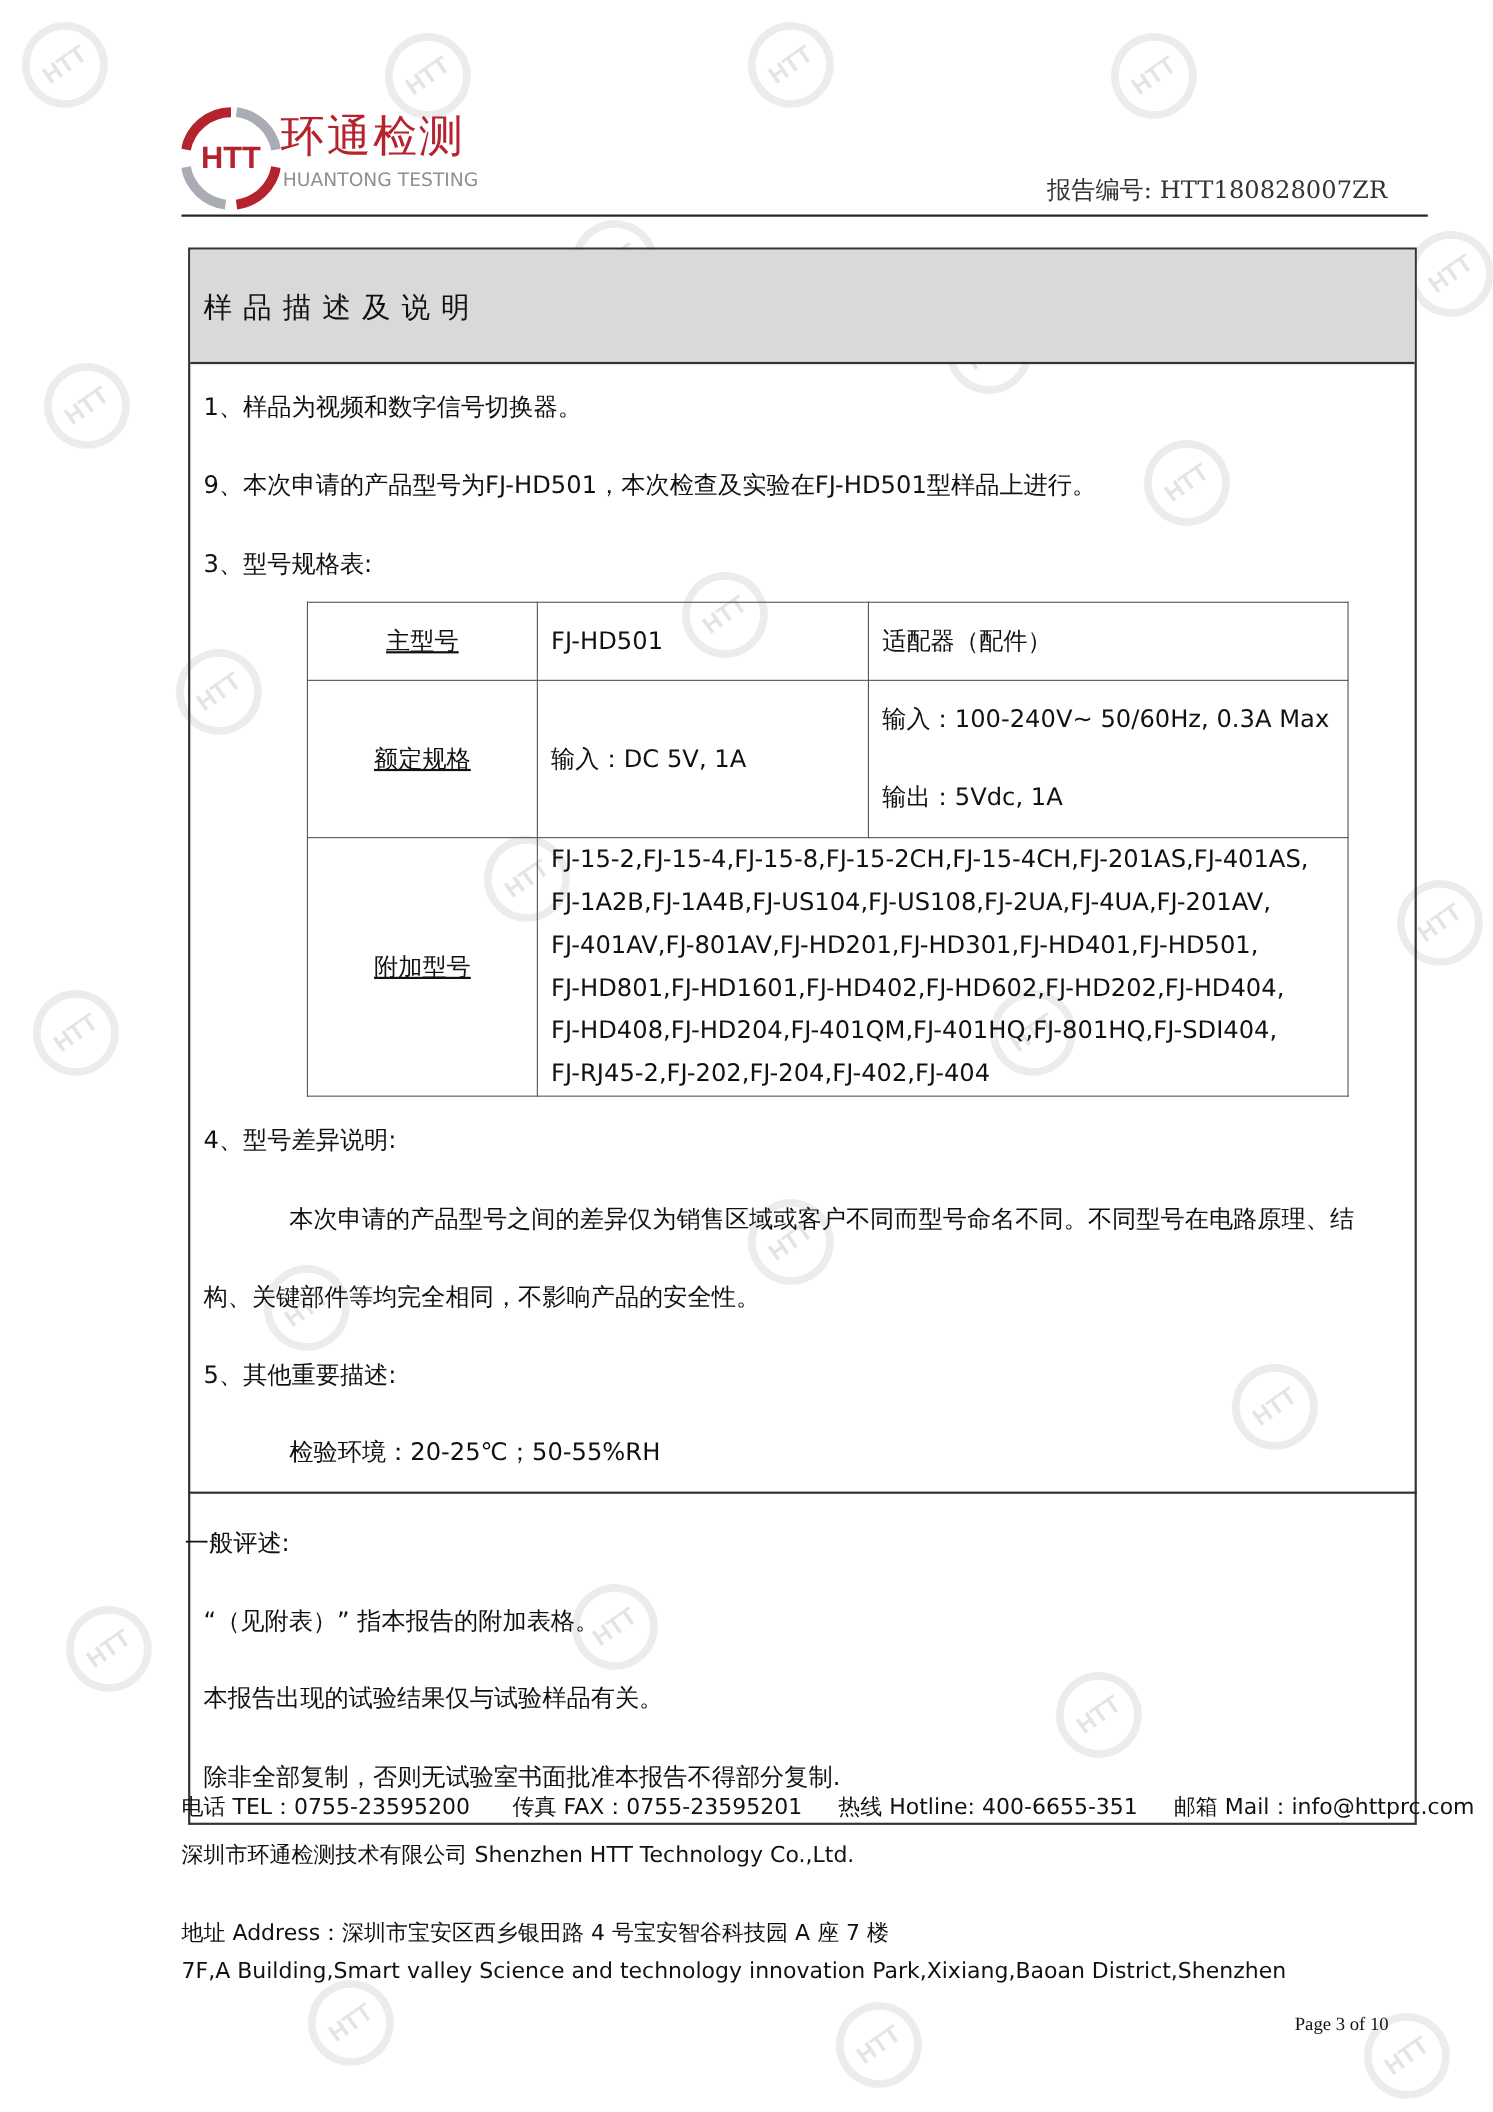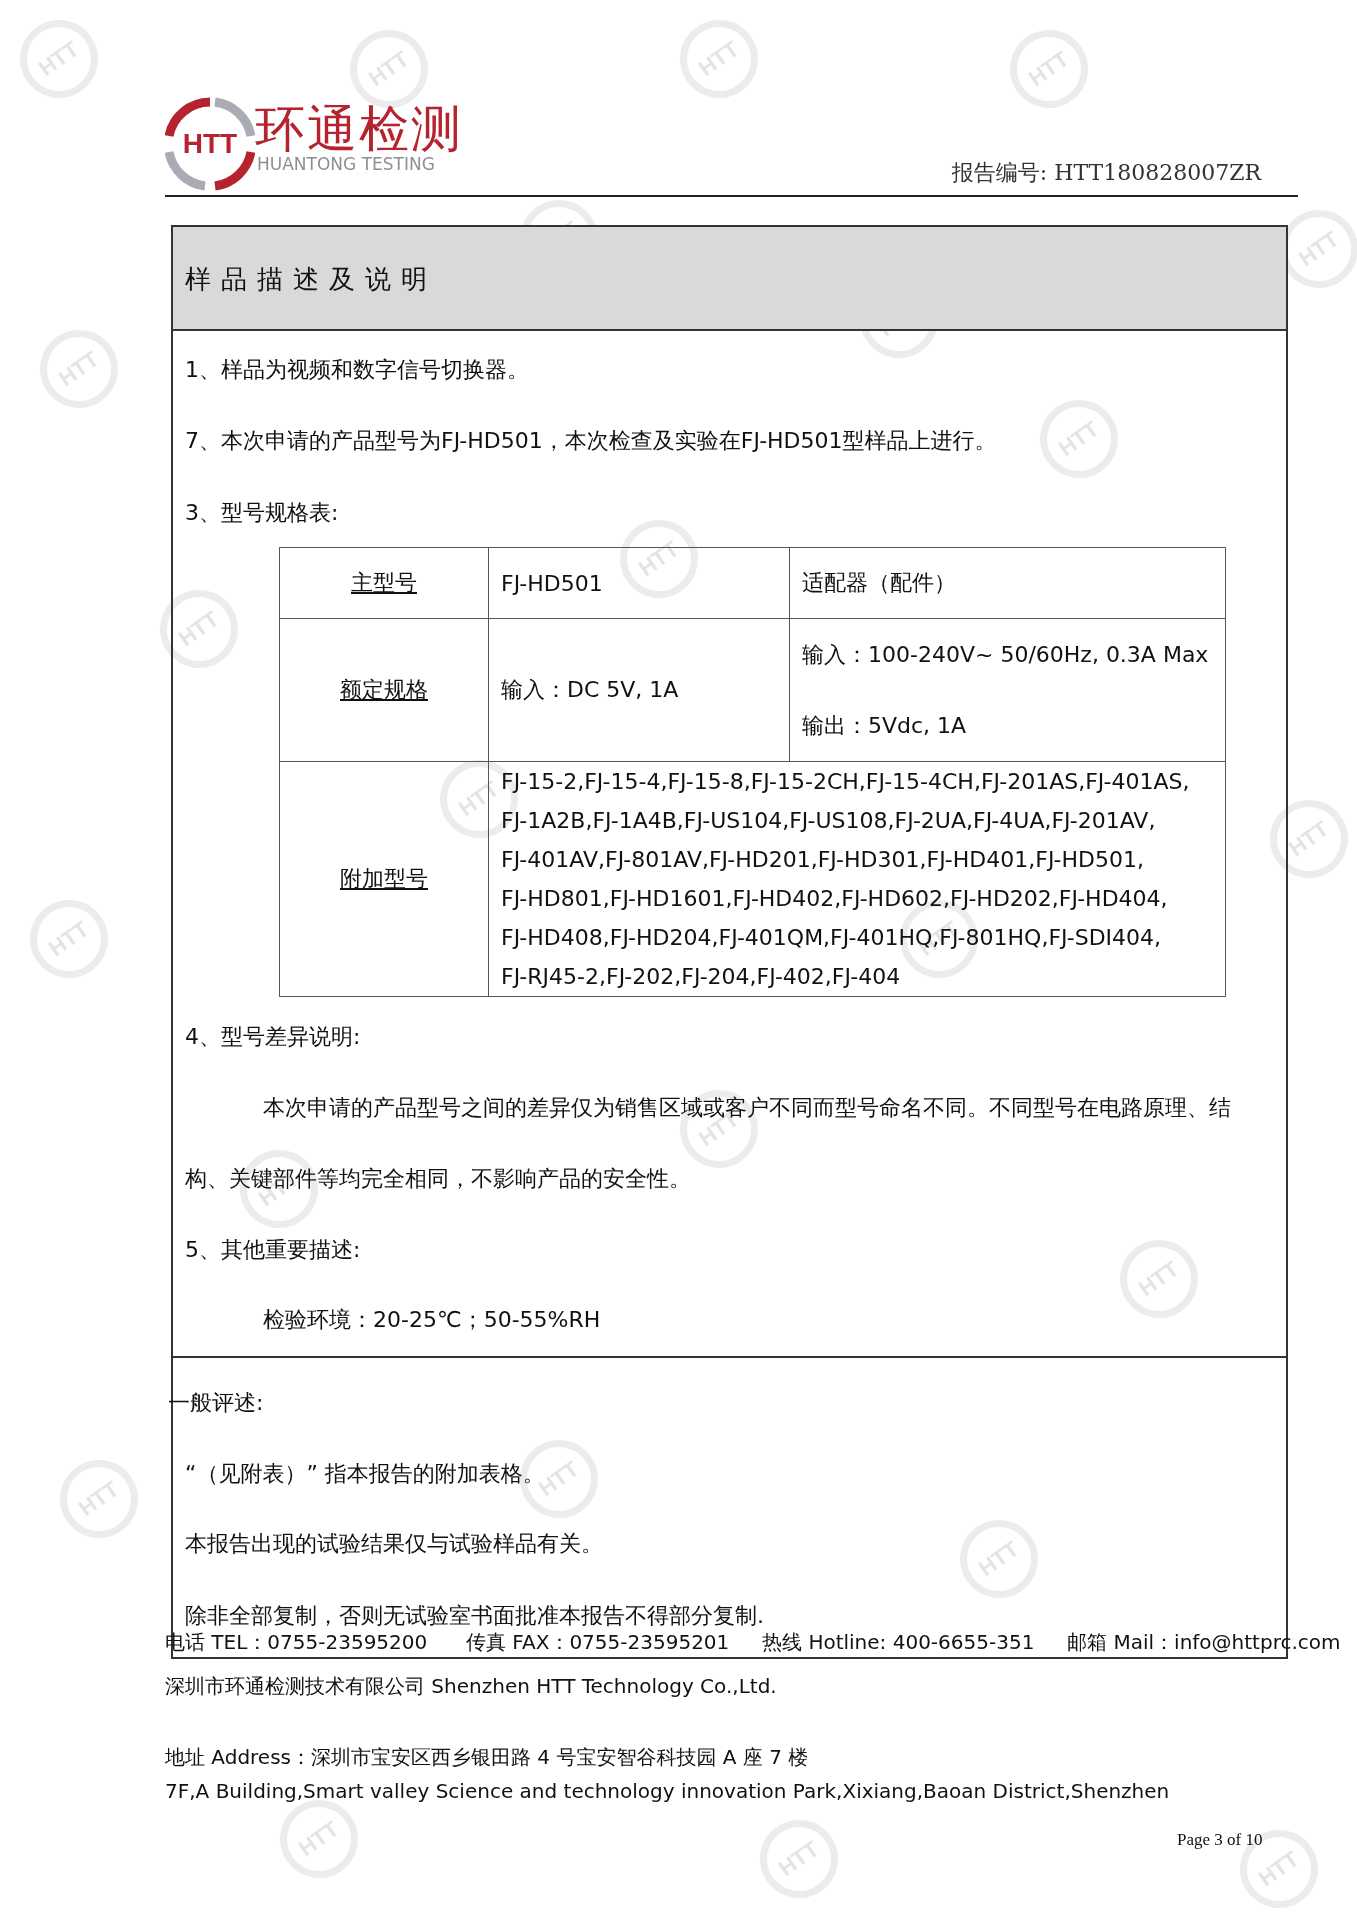--- a/index.html
+++ b/index.html
@@ -6,21 +6,21 @@
   body { width:1357px; height:1920px; background:#ffffff; position:relative; overflow:hidden;
          font-family:"DejaVu Sans","Liberation Sans",sans-serif; color:#111; }
   .wm { position:absolute; width:78px; height:78px; border-radius:50%;
         border:7px solid #ececec; box-sizing:border-box; color:#e4e4e4;
         font:bold 22px "Liberation Sans",sans-serif; display:flex; align-items:center; justify-content:center;
         transform:rotate(-35deg); z-index:0; }
   .wm::after { content:"HTT"; }
   .abs { position:absolute; z-index:2; }
   .logo { left:165px; top:96px; width:280px; height:96px; }
   .logo svg { position:absolute; left:0; top:0; }
-  .logo-cn { position:absolute; left:90px; top:0px; font-size:50px; color:#b5232f; letter-spacing:2px; white-space:nowrap; }
+  .logo-cn { position:absolute; left:90px; top:0px; font-size:40px; color:#b5232f; letter-spacing:2px; white-space:nowrap; }
   .logo-en { position:absolute; left:92px; top:58px; font-size:17px; color:#8d8f94; white-space:nowrap; }
   .report-no { right:96px; top:158px; font-family:"DejaVu Serif","Liberation Serif",serif; font-size:22px; color:#333; white-space:nowrap; }
   .hdr-line { left:165px; top:195px; width:1133px; height:2px; background:#222; }
   .box { left:171px; top:225px; width:1117px; height:1434px; border:2px solid #333; box-sizing:border-box; }
   .box-head { left:173px; top:227px; width:1113px; height:104px; background:#d9d9d9; border-bottom:2px solid #333; box-sizing:border-box; }
   .box-title { left:185px; top:262px; font-size:26px; letter-spacing:10px; white-space:nowrap; }
   .txt { font-size:22px; white-space:nowrap; }
   .sep { left:171px; top:1356px; width:1117px; height:2px; background:#333; }
   table.spec { position:absolute; left:279px; top:547px; width:947px; border-collapse:collapse; z-index:2; font-size:22px; }
   table.spec td { border:1.5px solid #555; padding:0 12px; vertical-align:middle; }
@@ -79,21 +79,21 @@
   <span>报告编号:</span>
   <span>HTT180828007ZR</span>
 </div>
 <div class="abs hdr-line"></div>
 
 <div class="abs box"></div>
 <div class="abs box-head"></div>
 <div class="abs box-title">样品描述及说明</div>
 
 <div class="abs txt" style="left:185px;top:355px">1、样品为视频和数字信号切换器。</div>
-<div class="abs txt" style="left:185px;top:426px">7、本次申请的产品型号为FJ-HD501，本次检查及实验在FJ-HD501型样品上进行。</div>
+<div class="abs txt" style="left:185px;top:426px">9、本次申请的产品型号为FJ-HD501，本次检查及实验在FJ-HD501型样品上进行。</div>
 <div class="abs txt" style="left:185px;top:498px">3、型号规格表:</div>
 
 <table class="spec">
   <tbody>
       <tr class="r1">
     <td class="c1">主型号</td>
     <td class="c2">FJ-HD501</td>
     <td>适配器（配件）</td>
   </tr>
   <tr class="r2">

